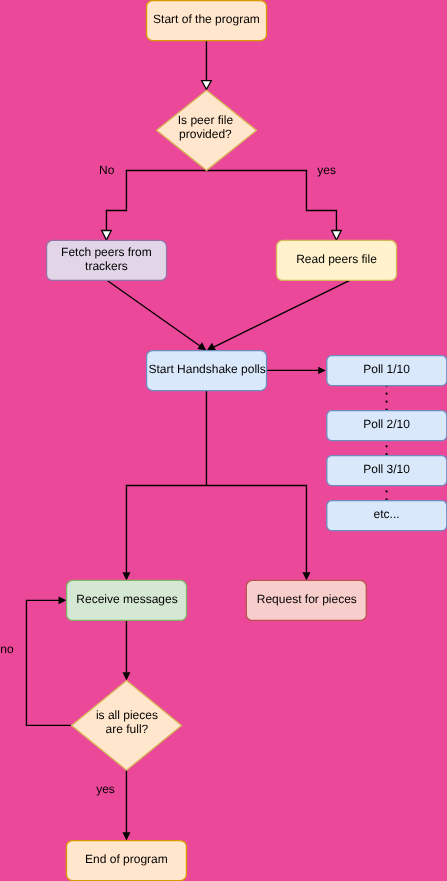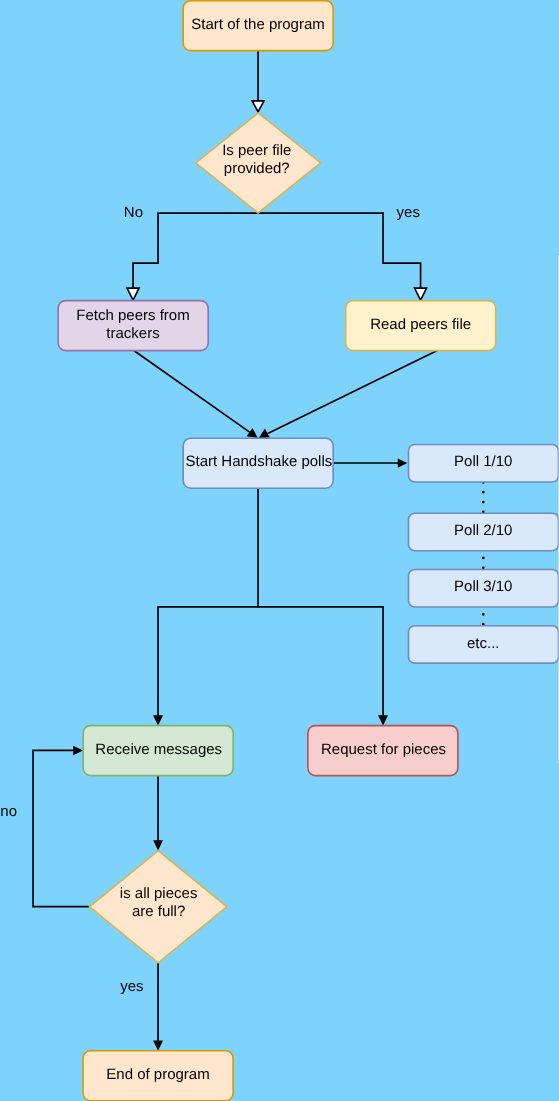--- a/index.html
+++ b/index.html
@@ -7,21 +7,21 @@
     margin: 0;
     padding: 0;
     background: #ffffff;
     -webkit-font-smoothing: antialiased;
     text-rendering: geometricPrecision;
   }
   #diagram {
     position: relative;
     width: 447px;
     height: 881px;
-    background: #7dd3fc;
+    background: #ec4899;
     overflow: hidden;
   }
   svg.flow {
     position: absolute;
     left: 0;
     top: 0;
     width: 447px;
     height: 881px;
     display: block;
     shape-rendering: geometricPrecision;

